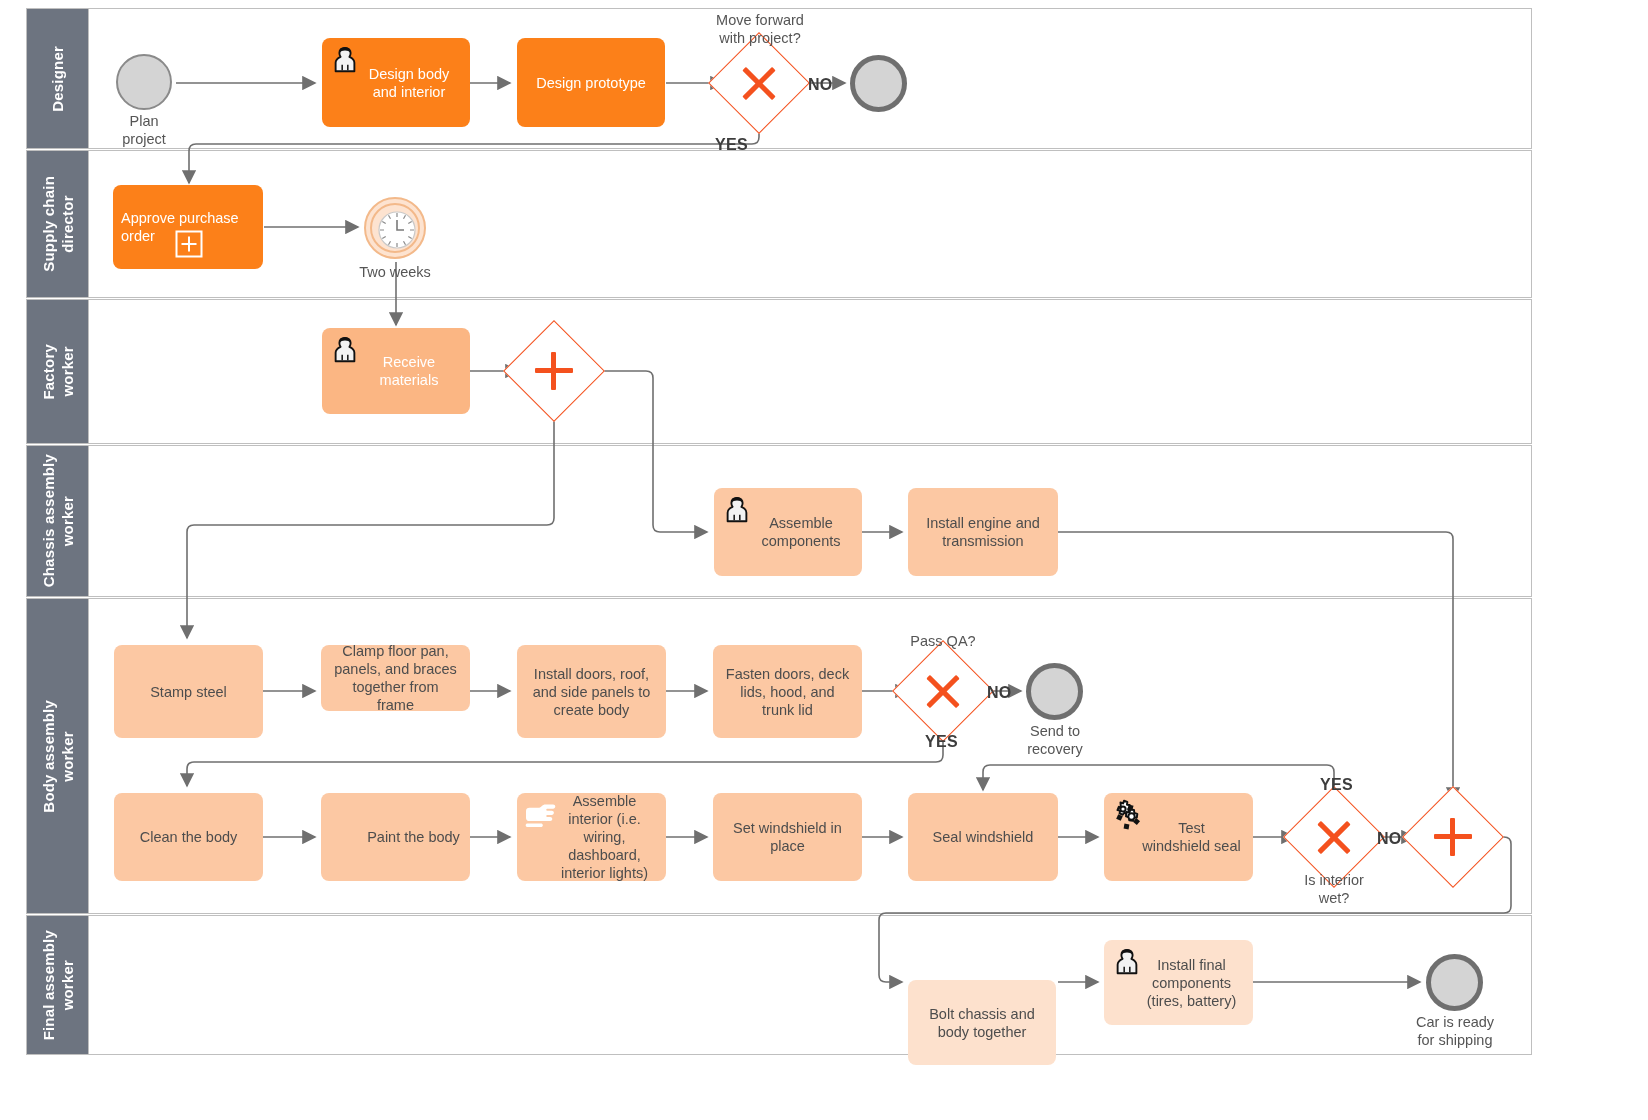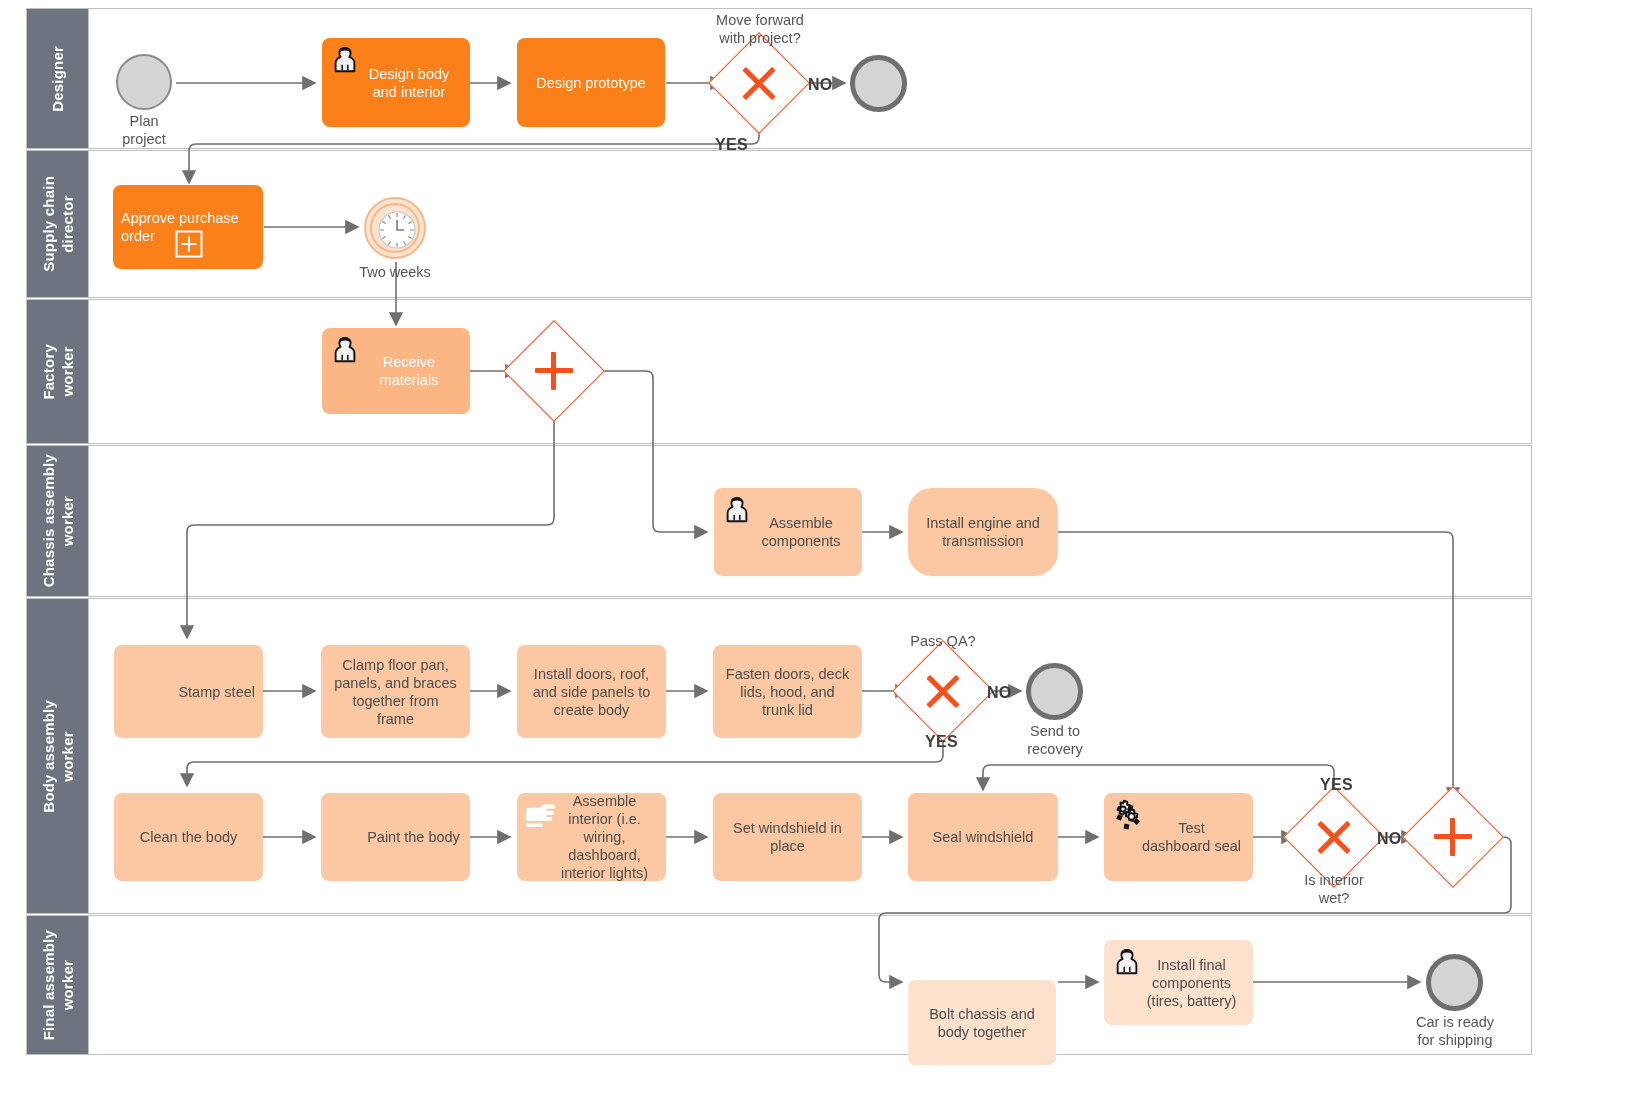--- a/index.html
+++ b/index.html
@@ -222,29 +222,29 @@
   <div class="task t-soft has-icon" style="left:714px;top:488px;width:148px;height:88px;">
     <svg class="tico" viewBox="0 0 32 32">
         <path d="M16 3c-4 0-6 2.4-6 5.6 0 1.6.5 3 1.3 4-2.9 1.3-5.3 3.3-5.3 6.2V28h20v-9.2c0-2.9-2.4-4.9-5.3-6.2.8-1 1.3-2.4 1.3-4C22 5.4 20 3 16 3z" fill="#f2f2f2" stroke="#111" stroke-width="2" stroke-linejoin="round"></path>
         <path d="M10.5 8.2C10 5.3 12 2.5 16 2.5s6 2.8 5.5 5.7c-1.1-1.6-2.6-2.3-5.5-2.3s-4.4.7-5.5 2.3z" fill="#111"></path>
         <path d="M13 21v6M19 21v6" stroke="#111" stroke-width="1.6"></path>
       </svg>
     <span class="lbl" style="white-space:pre-line;">Assemble
 components</span>
   </div>
 
-  <div class="task t-soft" style="left:908px;top:488px;width:150px;height:88px;border-radius:24px;">
+  <div class="task t-soft" style="left:908px;top:488px;width:150px;height:88px;">
     <span class="lbl" style="white-space:pre-line;">Install engine and
 transmission</span>
   </div>
 
-  <div class="task t-soft" style="left:114px;top:645px;width:149px;height:93px;justify-content:flex-end;">
+  <div class="task t-soft" style="left:114px;top:645px;width:149px;height:93px;">
     <span class="lbl">Stamp steel</span>
   </div>
-  <div class="task t-soft" style="left:321px;top:645px;width:149px;height:93px;">
+  <div class="task t-soft" style="left:321px;top:645px;width:149px;height:66px;">
     <span class="lbl" style="white-space:pre-line;">Clamp floor pan,
 panels, and braces
 together from
 frame</span>
   </div>
   <div class="task t-soft" style="left:517px;top:645px;width:149px;height:93px;justify-content:center;">
     <span class="lbl" style="white-space:pre-line;">Install doors, roof,
 and side panels to
 create body</span>
   </div>
@@ -301,21 +301,21 @@
       <circle cx="15" cy="10" r="2.6" fill="#fff" stroke="#111" stroke-width="2"></circle>
       <circle cx="23.5" cy="17.5" r="3.2" fill="#fff" stroke="#111" stroke-width="2"></circle>
       <g fill="#111">
         <rect x="9" y="16" width="5" height="5" transform="rotate(25 11.5 18.5)"></rect>
         <rect x="20" y="6" width="5" height="5" transform="rotate(15 22.5 8.5)"></rect>
         <rect x="26" y="20" width="5" height="5" transform="rotate(40 28.5 22.5)"></rect>
         <rect x="16" y="25" width="5" height="5" transform="rotate(10 18.5 27.5)"></rect>
       </g>
     </svg>
     <span class="lbl" style="white-space:pre-line;">Test
-dashboard seal</span>
+windshield seal</span>
   </div>
 
   <div class="gw" style="left:1299px;top:802px;width:70px;height:70px;">
     <div class="dia"></div>
     <div class="mark">
       <i style="left:14px;top:33px;width:42px;height:5px;transform:rotate(45deg);"></i>
       <i style="left:14px;top:33px;width:42px;height:5px;transform:rotate(-45deg);"></i>
     </div>
   </div>
   <div class="cap" style="left:1276px;top:871px;width:116px;white-space:pre-line;">Is interior

